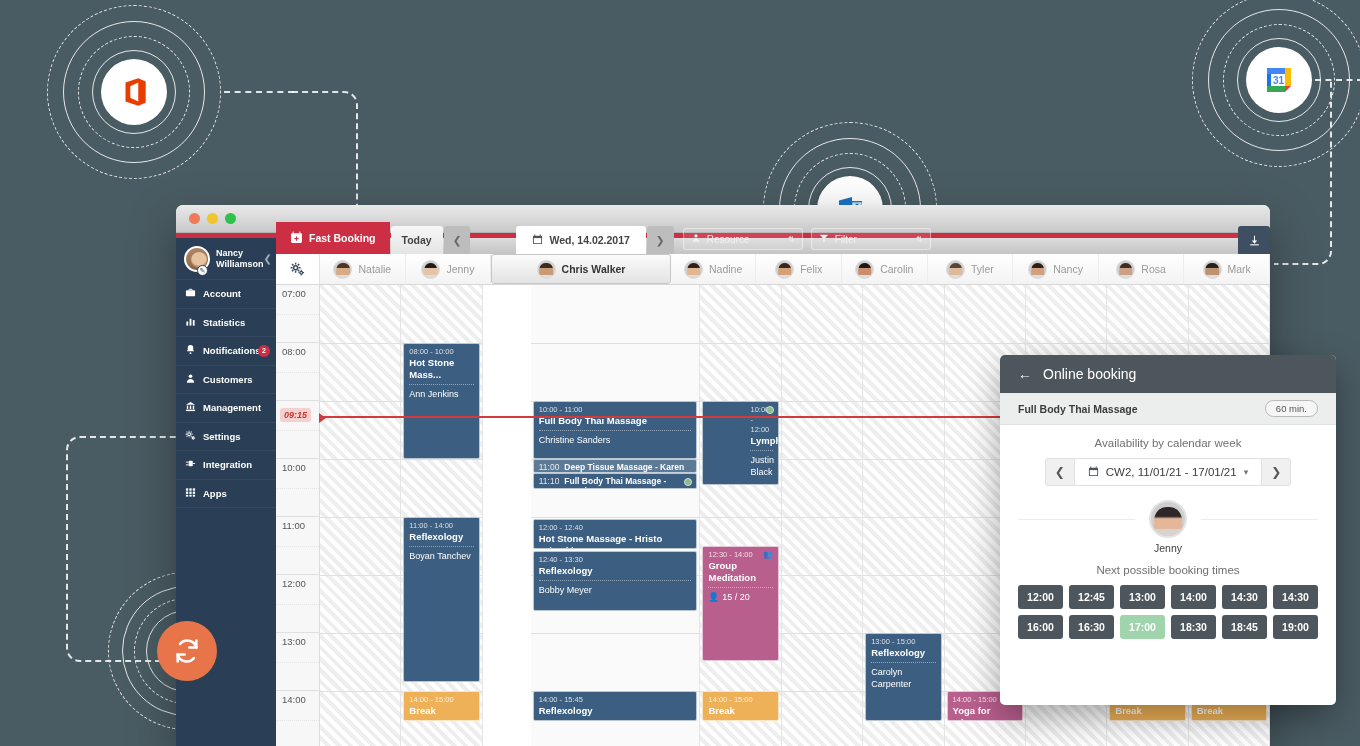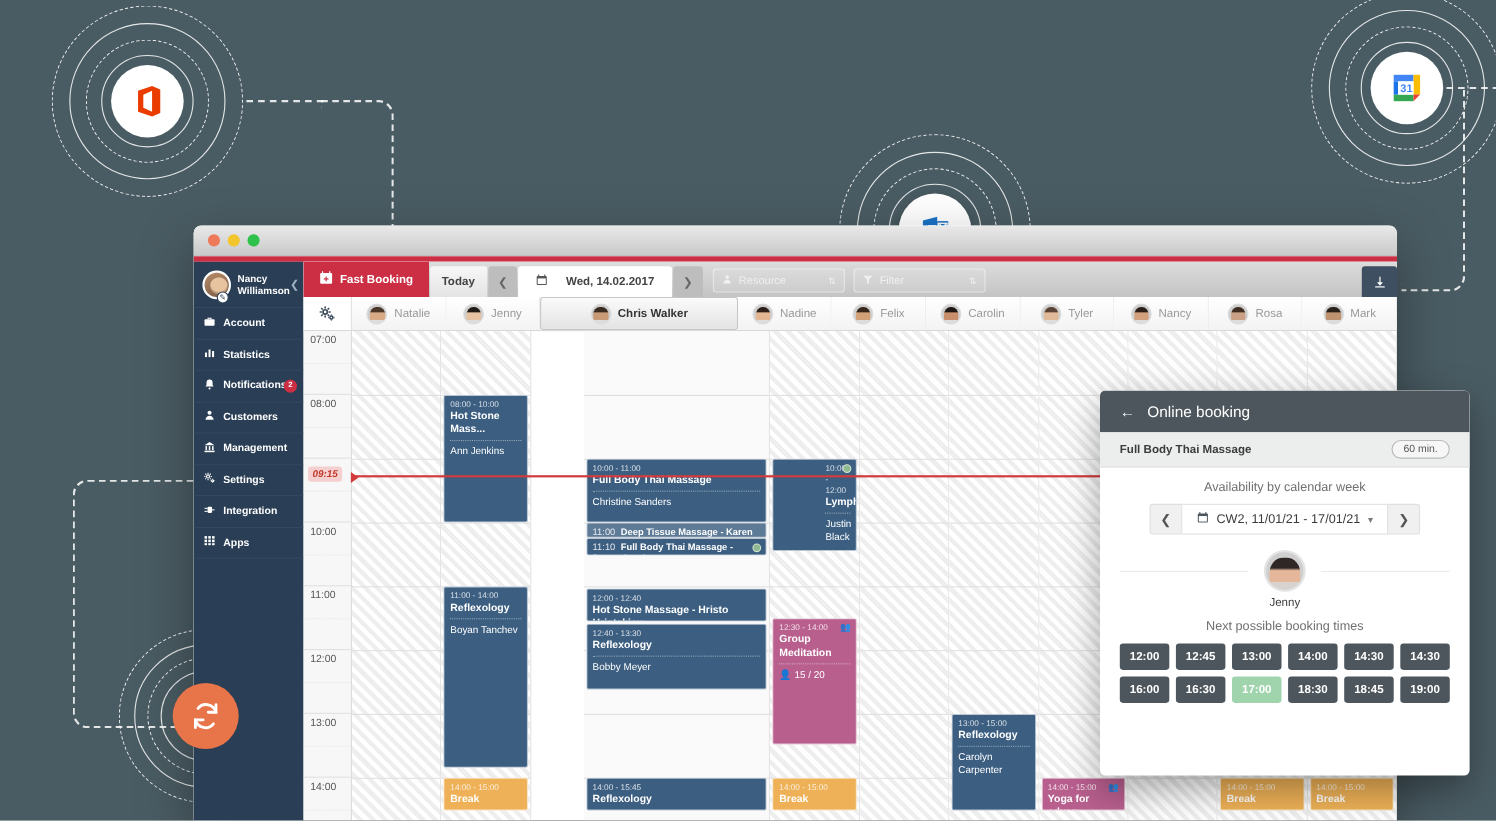--- a/index.html
+++ b/index.html
@@ -118,21 +118,21 @@
     font-size: 7px; border-radius: 50%;
     width: 12px; height: 12px;
     display: flex; align-items: center; justify-content: center;
     font-weight: bold;
   }
 
   
   .main { flex: 1; display: flex; flex-direction: column; background: #fff; min-width: 0; position: relative; }
 
   .toolbar {
-    height: 32px;
+    height: 16px;
     background: linear-gradient(#dcdcdc,#c4c4c4);
     display: flex; align-items: flex-end;
     padding: 0;
     position: relative;
   }
   .tb-btn {
     height: 28px; display: flex; align-items: center; justify-content: center;
     font-size: 10.5px; font-weight: bold; cursor: pointer;
     padding: 0 11px;
     background: linear-gradient(#fdfdfd,#e8e8e8);
@@ -140,21 +140,21 @@
     border-radius: 3px 3px 0 0;
     margin-right: 1px;
   }
   .tb-btn.fast {
     background: #cc2e44; color: #fff; padding: 0 14px;
     border-radius: 0;
     height: 32px;
     gap: 6px;
   }
   .tb-btn.arrow { background: #bdbdbd; color: #666; padding: 0 9px; font-weight: normal; }
-  .tb-btn.date { background: #fff; padding: 14px 16px; gap: 16px; }
+  .tb-btn.date { background: #fff; padding: 14px 16px; gap: 6px; margin-left: 45px; }
   .tb-btn.today { background: linear-gradient(#f7f7f7,#e4e4e4); }
   .tb-sel {
     height: 22px; margin-bottom: 4px; margin-left: 8px;
     width: 120px; border: 1px solid rgba(255,255,255,0.45);
     border-radius: 3px;
     background: rgba(255,255,255,0.10);
     display: flex; align-items: center; gap: 6px;
     padding: 0 7px; font-size: 10px; color: #f0f0f0;
     cursor: pointer; position: relative;
   }

